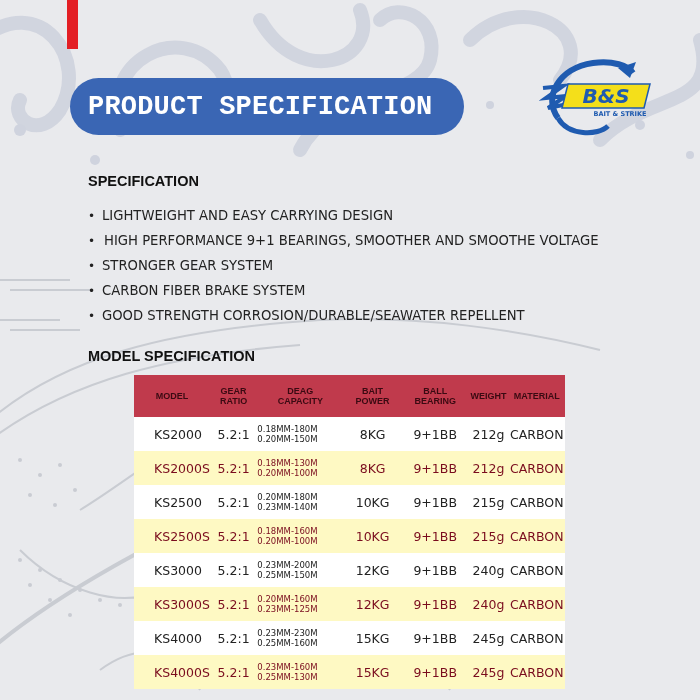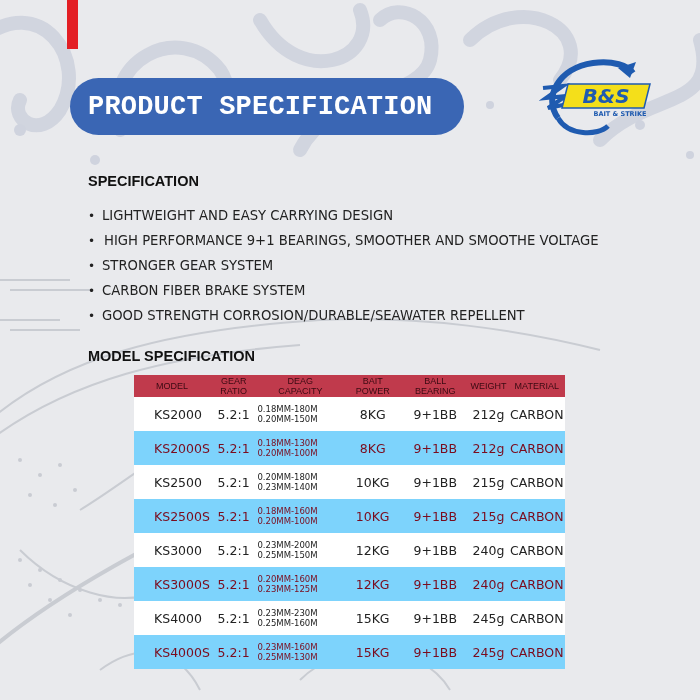--- a/index.html
+++ b/index.html
@@ -48,30 +48,30 @@
       display: flex; align-items: center;
       font-family: "DejaVu Sans", sans-serif; font-size: 13.2px;
     }
     .bullets li .dot { width: 14px; font-size: 12px; }
     .bullets li.indent .dot { width: 16px; }
     .spec-table {
       position: absolute; left: 134px; top: 375px; width: 431px;
       border-collapse: collapse;
     }
     .spec-table th {
-      background: #c03a4c; color: #3a0a12; font-weight: normal;
-      font-size: 9px; line-height: 10px; height: 22px; text-align: center;
+      background: #c03a4c; color: #3a0a12; font-weight: bold;
+      font-size: 9px; line-height: 10px; height: 42px; text-align: center;
       padding: 0 2px;
     }
     .spec-table td {
       height: 34px; font-size: 12.5px; text-align: center;
       font-family: "DejaVu Sans", sans-serif; font-weight: normal;
     }
     .spec-table tr.white td { background: #ffffff; color: #222; }
-    .spec-table tr.red td { background: #7dd3fc; color: #7a0c1e; }
+    .spec-table tr.red td { background: #fef9c3; color: #7a0c1e; }
     .spec-table td.model { text-align: left; padding-left: 20px; }
     .spec-table td.cap { font-size: 8.5px; line-height: 10px; text-align: left; }
     .spec-table td.cap span { display: block; }
   </style>
 </head>
 <body>
 
 <svg class="bg-swirls" viewBox="0 0 700 170">
   <g fill="none" stroke="#cfd3de" stroke-width="14" stroke-linecap="round" opacity="0.9">
     <path d="M-20 40 C 40 -10, 90 60, 60 110 C 40 140, 10 120, 20 100"></path>

